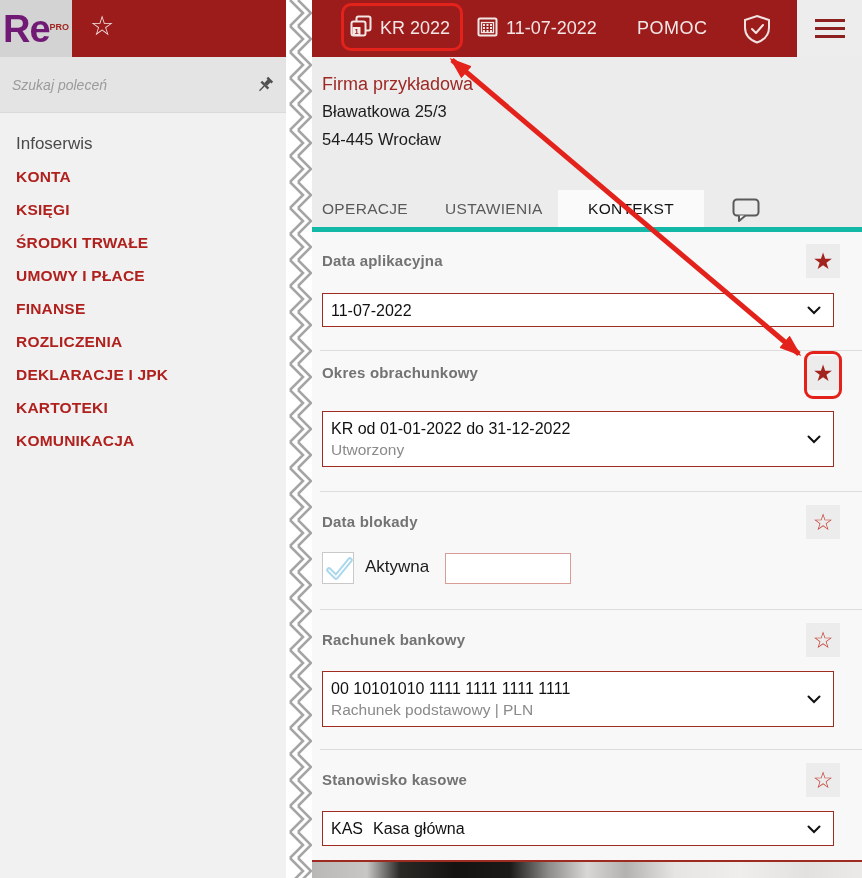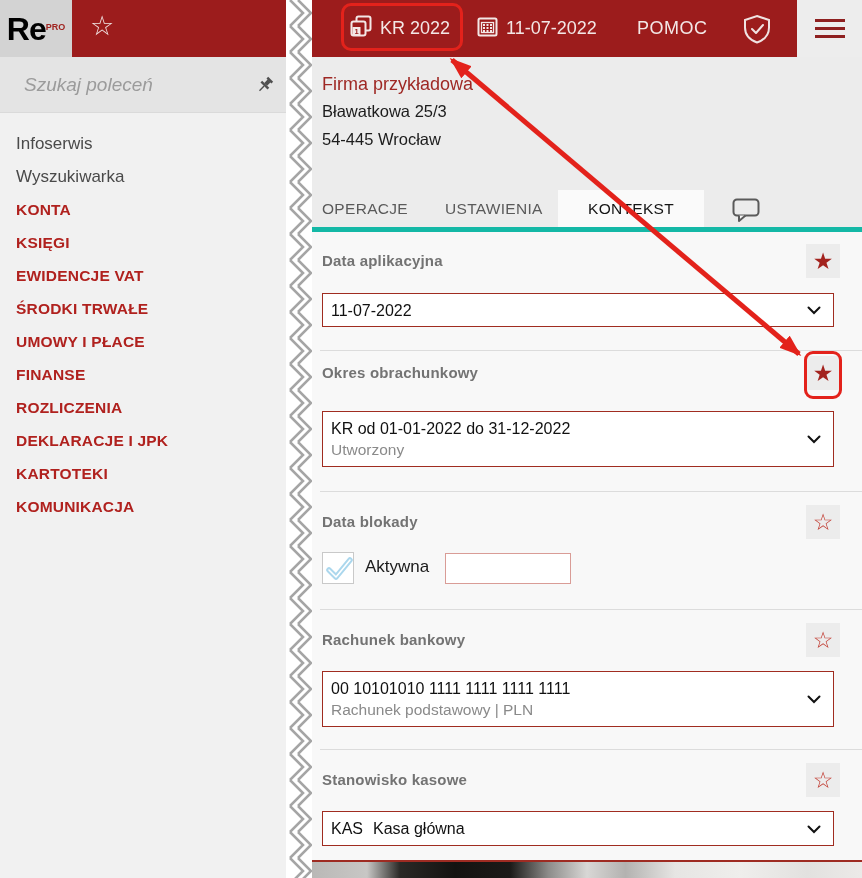--- a/index.html
+++ b/index.html
@@ -4,39 +4,39 @@
 <style>
   * { box-sizing: border-box; margin: 0; padding: 0; }
   html,body { width: 862px; height: 878px; }
   body { font-family: "Liberation Sans", sans-serif; background:#fff; }
   #screen { position:relative; width:862px; height:878px; overflow:hidden; background:#F8F8F8; }
 
   
   .topbar { position:absolute; left:0; top:0; width:862px; height:57px; background:#9C1C1C; z-index:1; }
   .logo-box { position:absolute; left:0; top:0; width:72px; height:57px; background:#D3D3D3;
               display:flex; align-items:center; justify-content:center; }
-  .logo-text { color:#000000; font-weight:bold; font-size:32px; line-height:1; letter-spacing:-1px; }
+  .logo-text { color:#701a75; font-weight:bold; font-size:38px; line-height:1; letter-spacing:-1px; }
   .logo-sup { color:#A02420; font-weight:bold; font-size:9px; vertical-align:top; position:relative; top:-2px; letter-spacing:0; }
   .tb-star { position:absolute; left:90px; top:10px; font-size:27px; color:#F0E3E2; line-height:1.2; }
   .tb-group { position:absolute; top:0; height:57px; display:flex; align-items:center; gap:8px;
               color:#F3E7E6; font-size:18px; cursor:default; }
   .tb-kr { left:350px; }
   .tb-date { left:477px; }
   .tb-help { position:absolute; left:637px; top:0; height:57px; display:flex; align-items:center;
              color:#F3E7E6; font-size:18px; letter-spacing:0.5px; }
   .tb-shield { position:absolute; left:742px; top:14px; }
   .menu-zone { position:absolute; left:797px; top:0; width:65px; height:57px; background:#EDEDED;
                display:flex; flex-direction:column; align-items:center; justify-content:center; gap:5px; }
   .menu-zone i { display:block; width:30px; height:3px; background:#8E2020; }
 
   
   .sidebar { position:absolute; left:0; top:57px; width:290px; height:821px; background:#F1F1F1; z-index:1; }
   .search-row { position:relative; height:56px; background:#E4E4E4; border-bottom:1px solid #DADADA; }
   .search-input { position:absolute; left:0; top:0; width:100%; height:100%; border:none; background:transparent;
-                  padding:0 44px 0 24px; font-family:"Liberation Sans",sans-serif; font-size:19px; color:#555; outline:none; }
+                  padding:0 44px 0 12px; font-family:"Liberation Sans",sans-serif; font-size:14px; color:#555; outline:none; }
   .search-input::placeholder { font-style:italic; color:#9B9B9B; opacity:1; }
   .pin-wrap { position:absolute; right:16px; top:19px; }
   .side-list { padding-top:14px; }
   .side-item { height:33px; line-height:33px; padding-left:16px; font-size:17px; color:#4A4A4A; cursor:default; white-space:nowrap; }
   .side-item.module { font-weight:bold; font-size:15.5px; color:#B0211E; letter-spacing:0.2px; }
 
   
   .zigzag { position:absolute; left:286px; top:0; width:26px; height:878px; background:#FFFFFF; z-index:5; }
 
   
@@ -154,24 +154,22 @@
             <rect x="5.5" y="1" width="7" height="2.4"></rect>
             <rect x="7" y="3" width="4" height="5"></rect>
             <rect x="4" y="8" width="10" height="2.4"></rect>
             <rect x="8.4" y="10.4" width="1.4" height="6.5"></rect>
           </g>
         </svg>
       </span>
     </div>
     <div class="side-list">
       <div class="side-item">Infoserwis</div>
-      <div class="side-item">Wyszukiwarka</div>
       <div class="side-item module">KONTA</div>
       <div class="side-item module">KSIĘGI</div>
-      <div class="side-item module">EWIDENCJE VAT</div>
       <div class="side-item module">ŚRODKI TRWAŁE</div>
       <div class="side-item module">UMOWY I PŁACE</div>
       <div class="side-item module">FINANSE</div>
       <div class="side-item module">ROZLICZENIA</div>
       <div class="side-item module">DEKLARACJE I JPK</div>
       <div class="side-item module">KARTOTEKI</div>
       <div class="side-item module">KOMUNIKACJA</div>
     </div>
   </div>
 

